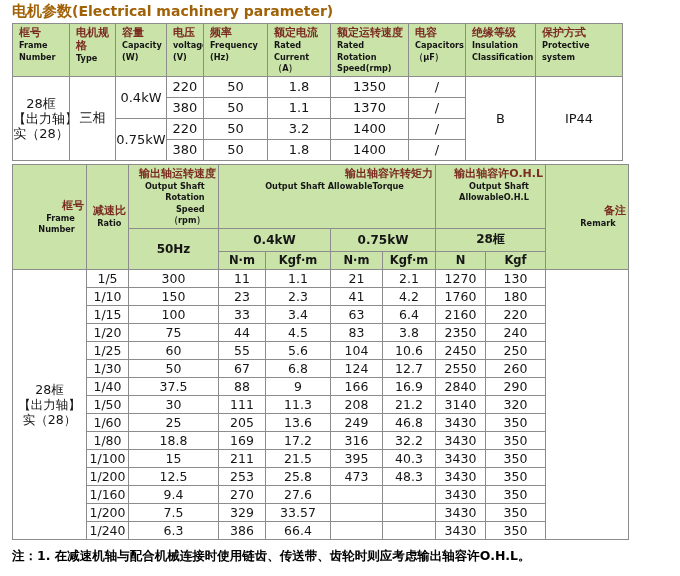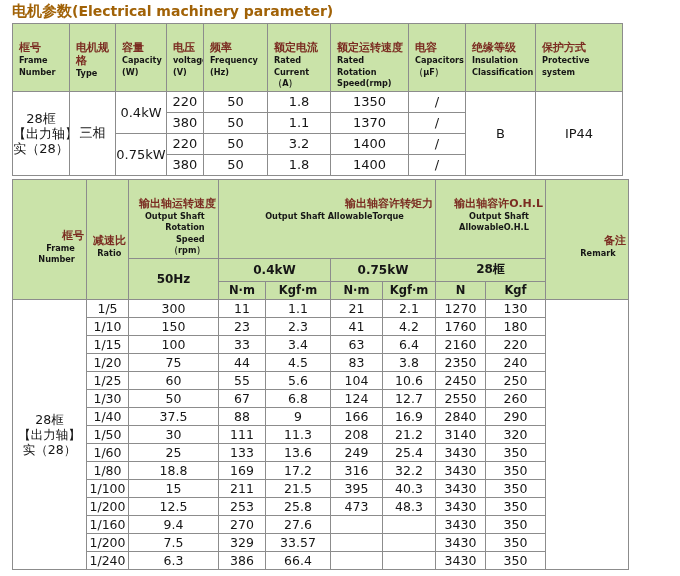--- a/index.html
+++ b/index.html
@@ -3,21 +3,21 @@
 <meta charset="utf-8">
 <style>
   html,body{margin:0;padding:0;background:#ffffff;}
   body{width:680px;height:576px;font-family:"DejaVu Sans",sans-serif;color:#111;overflow:hidden;}
   .page{padding:2px 0 0 12px;}
   .title{margin:0 0 2px 0;font-size:15px;font-weight:bold;color:#a16207;letter-spacing:0;}
   .title .tzh{font-size:15px;}
   .title .ten{font-size:14px;}
   table{border-collapse:collapse;table-layout:fixed;}
   th,td{border:1px solid #8c8c8c;padding:0;overflow:hidden;}
-  thead th{background:#cae3a9;vertical-align:top;text-align:left;padding:17px 2px 2px 6px;}
+  thead th{background:#cae3a9;vertical-align:top;text-align:left;padding:2px 2px 2px 6px;}
   .zh{color:#7b2d22;font-weight:bold;font-size:11px;line-height:13px;white-space:pre-line;}
   .en{color:#161616;font-weight:bold;font-size:9.5px;line-height:11.5px;white-space:pre-line;transform:scaleX(0.86);transform-origin:0 50%;}
   td{text-align:center;vertical-align:middle;color:#161616;}
   .t1{width:610px;margin-bottom:3px;}
   .t1 td{height:20px;font-size:13px;}
   .t1 thead th{height:47px;}
   .t2{width:616px;}
   .t2 td{height:17px;font-size:12.5px;}
   .hrow-a th{height:50px;text-align:right;}
   .hrow-b th{height:20px;}
@@ -288,24 +288,24 @@
         <td>111</td>
         <td>11.3</td>
         <td>208</td>
         <td>21.2</td>
         <td>3140</td>
         <td>320</td>
       </tr>
       <tr>
         <td>1/60</td>
         <td>25</td>
-        <td>133</td>
+        <td>205</td>
         <td>13.6</td>
         <td>249</td>
-        <td>25.4</td>
+        <td>46.8</td>
         <td>3430</td>
         <td>350</td>
       </tr>
       <tr>
         <td>1/80</td>
         <td>18.8</td>
         <td>169</td>
         <td>17.2</td>
         <td>316</td>
         <td>32.2</td>

